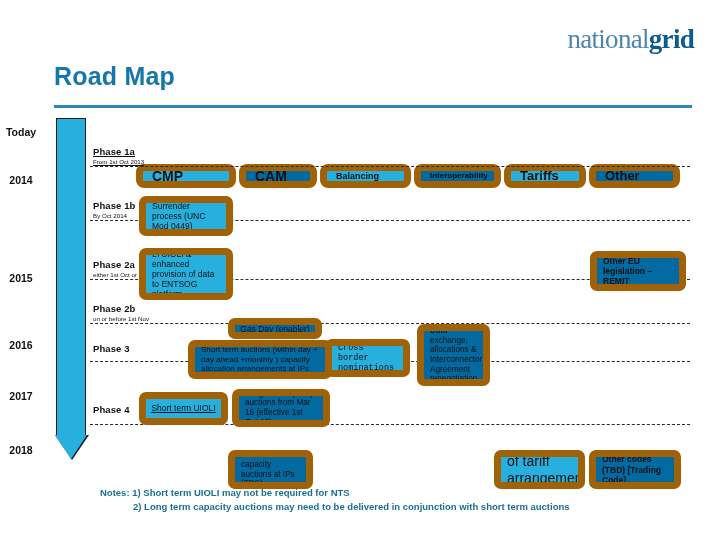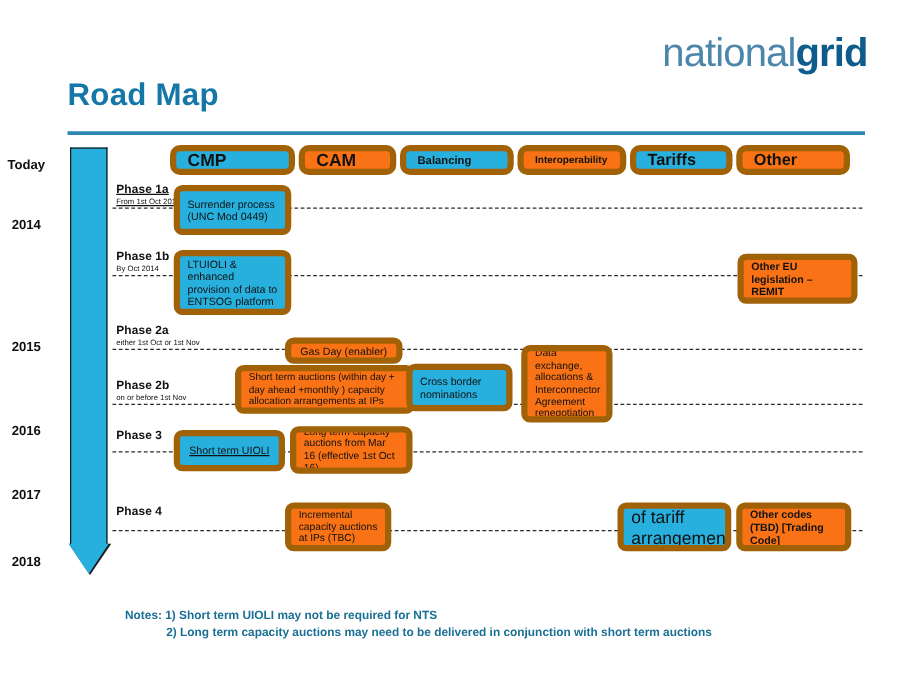--- a/index.html
+++ b/index.html
@@ -13,24 +13,24 @@
     font-family: "Liberation Sans", sans-serif;
     overflow: hidden;
     position: relative;
   }
 
   
   .logo {
     position: absolute;
     right: 26px;
     top: 24px;
-    font-size: 32px;
+    font-size: 27px;
     letter-spacing: -0.7px;
     color: #3f7fa6;
-    font-family: Liberation Sans, sans-serif;
+    font-family: Liberation Serif, serif;
     white-space: nowrap;
   }
   .logo .light { font-weight: 400; color: #4c86ab; }
   .logo .bold  { font-weight: 700; color: #0d5c8c; }
 
   
   .page-title {
     position: absolute;
     left: 54px;
     top: 62px;
@@ -54,32 +54,33 @@
     left: 0;
     top: 0;
     width: 720px;
     height: 540px;
   }
 
   .node {
     position: absolute;
     box-sizing: border-box;
     border-radius: 7px;
-    border: 5px solid #a16207;
+    border: 7px solid #a16207;
     display: flex;
     align-items: center;
     line-height: 1.18;
     overflow: hidden;
+    margin-top: 48px;
   }
   .node.fill {
     background: #27b0de;
     color: #111111;
   }
   .node.plain {
-    background: #f97316;
+    background: #0369a1;
     color: #111111;
   }
   .node.center { justify-content: center; text-align: center; }
 
   
   .chip {
     height: 24px;
     font-weight: bold;
     padding: 0 9px;
     border-radius: 8px;
@@ -260,21 +261,21 @@
   </div>
 
   <div class="node plain center" style="left:228px; top:270px; width:94px; height:21px; padding:2px 5px; font-size:8.5px;">
     <span>Gas Day (enabler)</span>
   </div>
 
   <div class="node plain" style="left:188px; top:292px; width:144px; height:39px; padding:3px 6px; font-size:8px;">
     <span>Short term auctions (within day + day ahead +monthly ) capacity allocation arrangements at IPs</span>
   </div>
 
-  <div class="node fill" style="left:325px; top:291px; width:85px; height:38px; padding:3px 6px; font-size:8.5px;">
+  <div class="node fill" style="left:325px; top:291px; width:85px; height:38px; padding:3px 6px; font-size:8.5px;font-family:Liberation Mono, monospace;">
     <span>Cross border nominations</span>
   </div>
 
   <div class="node plain" style="left:417px; top:276px; width:73px; height:62px; padding:3px 6px; font-size:8.2px;">
     <span>Data exchange, allocations &amp; Interconnector Agreement renegotiation</span>
   </div>
 
   <div class="node fill center" style="left:139px; top:344px; width:89px; height:33px; padding:3px 5px; font-size:8.5px;text-decoration:underline;">
     <span>Short term UIOLI</span>
   </div>

